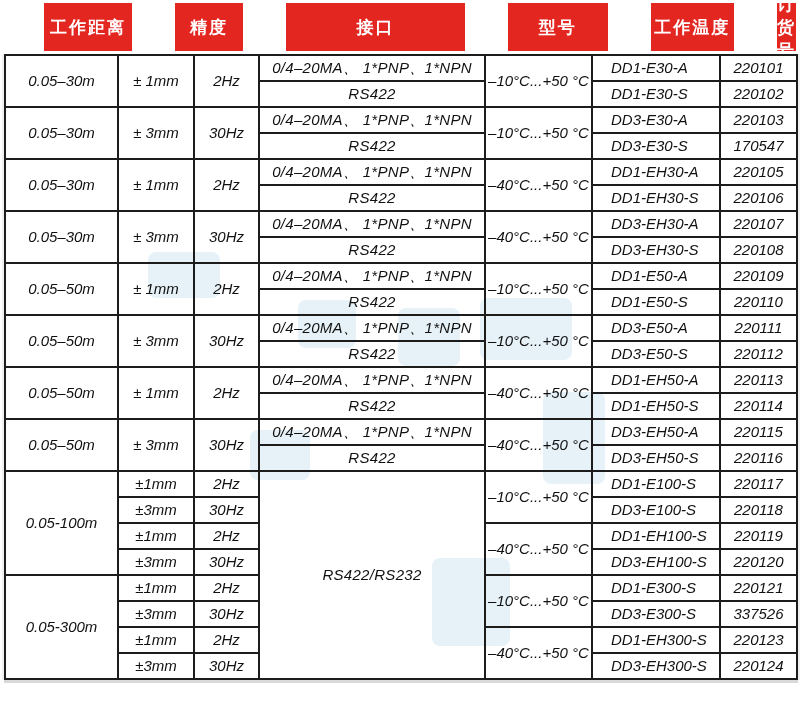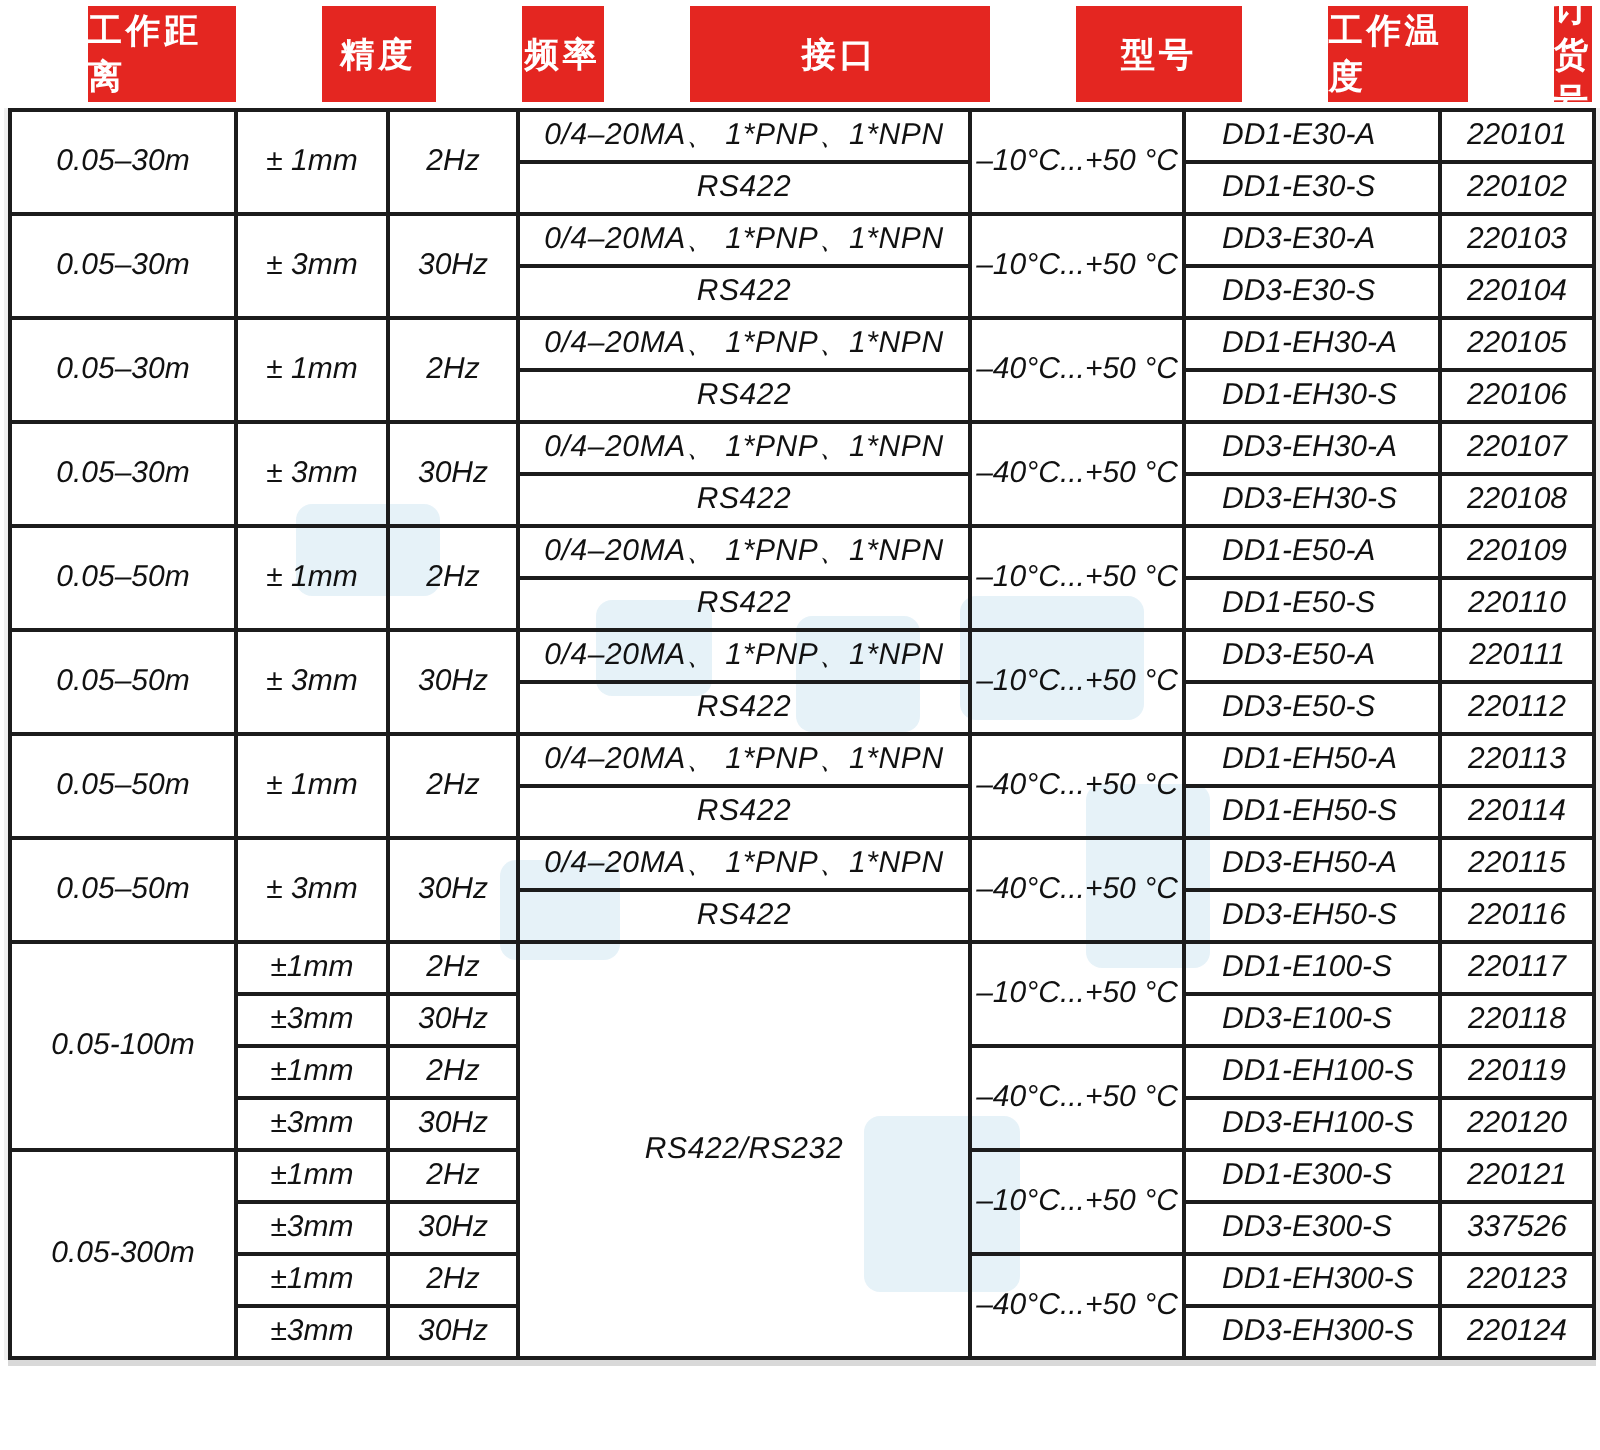--- a/index.html
+++ b/index.html
@@ -51,21 +51,20 @@
   <div class="wm wm2"></div>
   <div class="wm wm3"></div>
   <div class="wm wm4"></div>
   <div class="wm wm5"></div>
   <div class="wm wm6"></div>
   <div class="wm wm7"></div>
 
   <div class="hdr">
     <div class="hcell c1">工作距离</div>
     <div class="hcell c2">精度</div>
-    <div class="hcell c3">频率</div>
     <div class="hcell c4">接口</div>
     <div class="hcell c6">型号</div>
     <div class="hcell c5">工作温度</div>
     <div class="hcell c7">订货号</div>
   </div>
 
   <table class="spec">
     <colgroup>
       <col style="width:113px">
         <col style="width:76px">
@@ -97,21 +96,21 @@
         <td rowspan="2">± 3mm</td>
         <td rowspan="2">30Hz</td>
         <td class="iface">0/4–20MA、 1*PNP、1*NPN</td>
         <td rowspan="2">–10°C...+50 °C</td>
         <td class="model">DD3-E30-A</td>
         <td>220103</td>
       </tr>
       <tr>
         <td class="iface">RS422</td>
         <td class="model">DD3-E30-S</td>
-        <td>220104</td>
+        <td>170547</td>
       </tr>
 
       <tr>
         <td rowspan="2">0.05–30m</td>
         <td rowspan="2">± 1mm</td>
         <td rowspan="2">2Hz</td>
         <td class="iface">0/4–20MA、 1*PNP、1*NPN</td>
         <td rowspan="2">–40°C...+50 °C</td>
         <td class="model">DD1-EH30-A</td>
         <td>220105</td>

